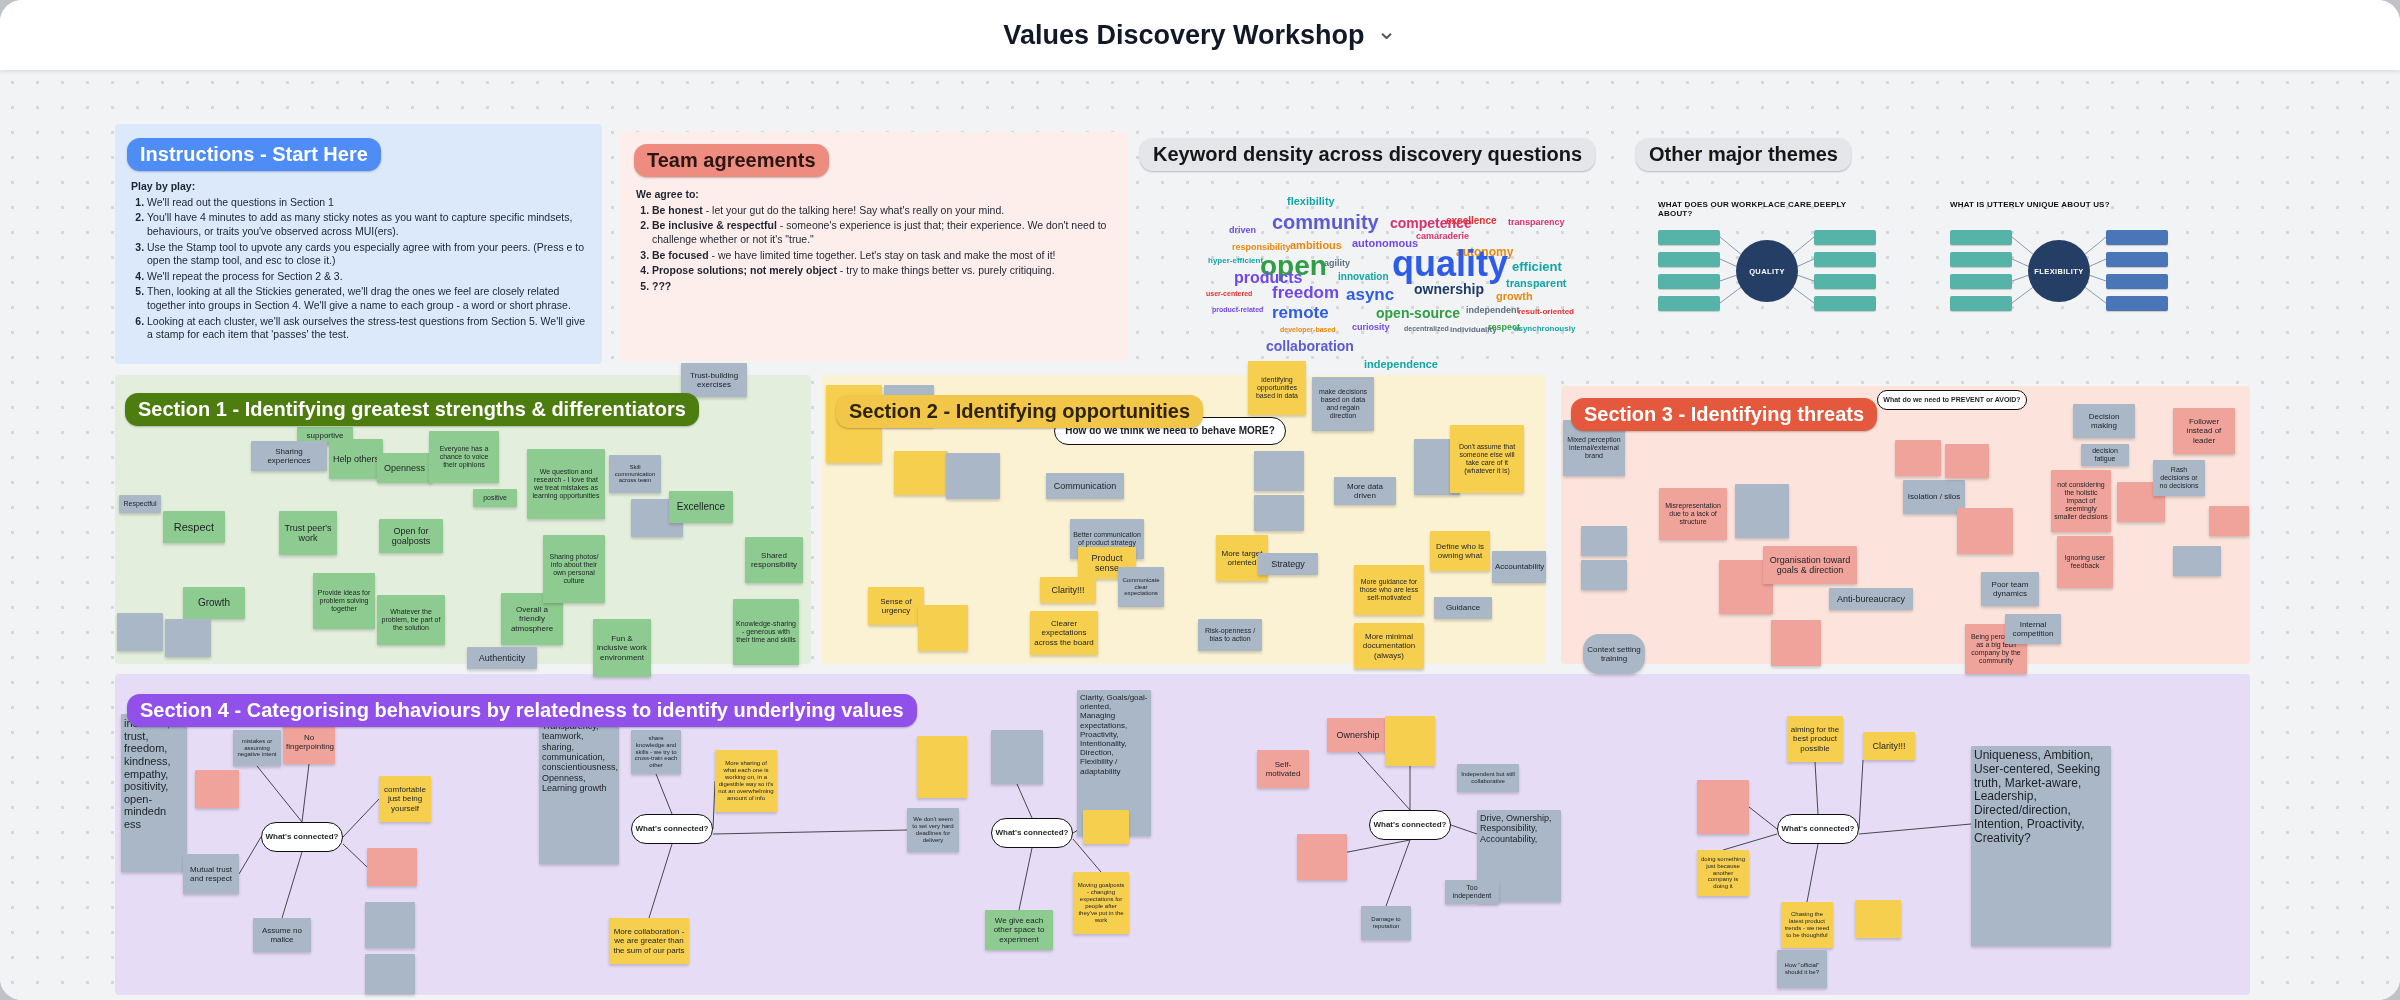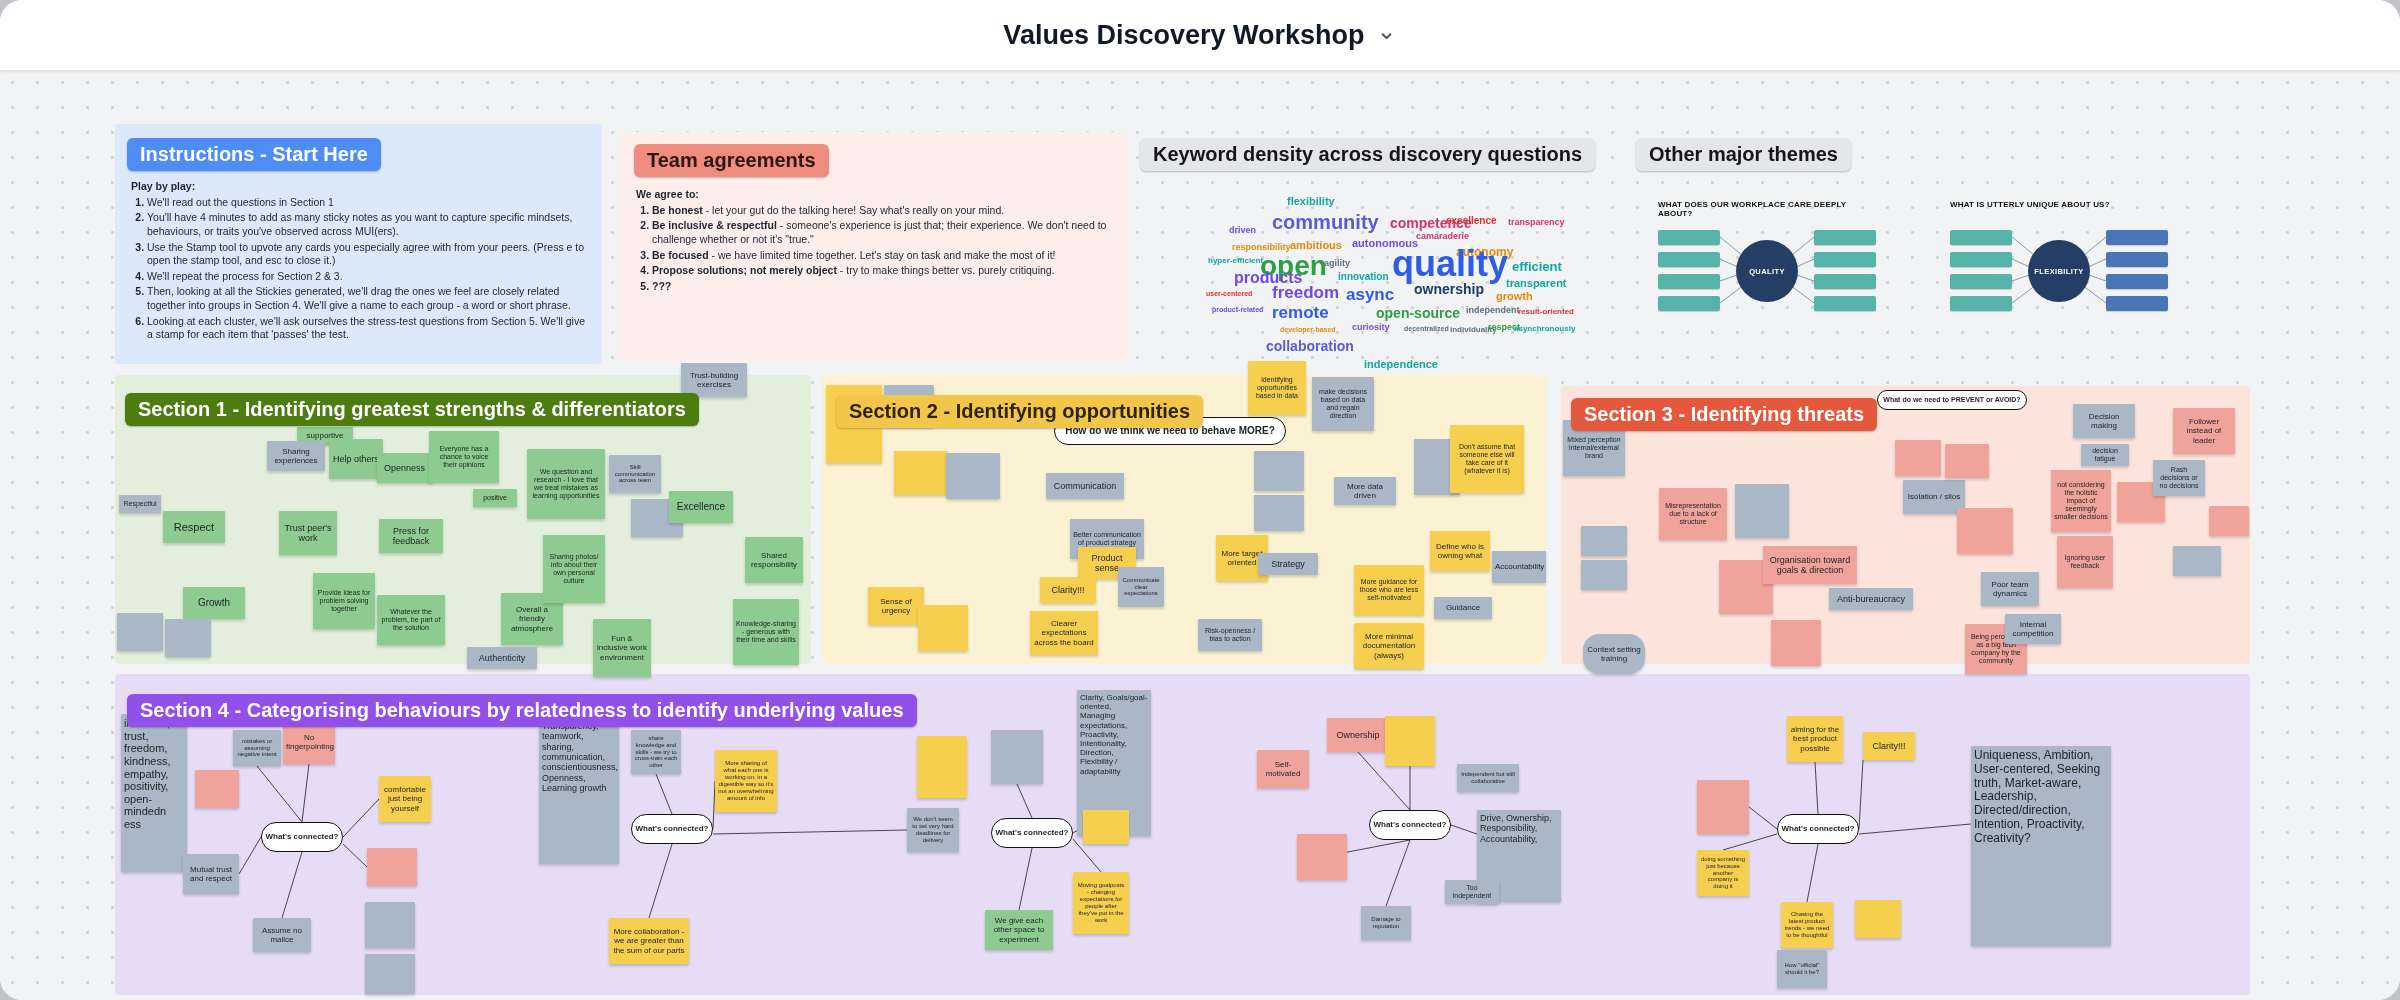--- a/index.html
+++ b/index.html
@@ -11,21 +11,21 @@
   .chev{font-size:24px;color:#555;line-height:0;transform:translateY(-4px);}
   .canvas{position:absolute;top:70px;left:0;right:0;bottom:0;background:#f2f3f4;
     background-image:radial-gradient(#d5d8da 1.6px,transparent 1.6px);background-size:25px 25px;}
   .panel{position:absolute;border-radius:4px;}
   .p-instructions{left:115px;top:54px;width:487px;height:240px;background:#dbe9fb;}
   .p-agreements{left:620px;top:62px;width:508px;height:229px;background:#fdeeec;}
   .sec-s1{left:115px;top:305px;width:696px;height:289px;background:#e3efdc;}
   .sec-s2{left:822px;top:305px;width:724px;height:289px;background:#fbf2d4;}
   .sec-s3{left:1561px;top:316px;width:689px;height:278px;background:#fce4dd;}
   .sec-s4{left:115px;top:604px;width:2135px;height:321px;background:#e6dcf6;}
-  .badge{display:inline-block;position:absolute;border-radius:6px;padding:5px 13px;font-weight:700;font-size:20px;
+  .badge{display:inline-block;position:absolute;border-radius:13px;padding:5px 13px;font-weight:700;font-size:20px;
     box-shadow:0 1px 2px rgba(0,0,0,.25);white-space:nowrap;z-index:4;}
   .b-blue{background:#4e8df6;color:#fff;left:12px;top:14px;}
   .b-salmon{background:#ee8c80;color:#2d1512;left:14px;top:12px;}
   .b-gray{background:#e4e6e9;color:#161616;left:0;top:0;}
   .b-green{background:#4d7c0f;color:#fff;left:10px;top:18px;}
   .b-yellow{background:#f2c648;color:#2e2304;left:14px;top:20px;}
   .b-red{background:#e4593d;color:#fff;left:10px;top:12px;}
   .b-purple{background:#9050e9;color:#fff;left:12px;top:20px;}
   .panel-body{position:absolute;left:16px;right:14px;top:56px;font-size:10.5px;line-height:1.3;color:#1c2430;}
   .panel-body .intro{margin:0 0 2px 0;font-weight:700;}
@@ -206,21 +206,21 @@
 
     <section class="panel sec-s1">
       <div class="badge b-green">Section 1 - Identifying greatest strengths &amp; differentiators</div>
       <div class="notes">
           <div class="note n-gray" style="left: 566px; top: -12px; width: 66px; height: 34px; font-size: 8px;">
             <span>Trust-building exercises</span>
           </div>
           <div class="note n-green" style="left: 182px; top: 52px; width: 56px; height: 18px; font-size: 8px;">
             <span>supportive</span>
           </div>
-          <div class="note n-gray" style="left: 152px; top: 66px; width: 58px; height: 30px; font-size: 8px;">
+          <div class="note n-gray" style="left: 136px; top: 66px; width: 76px; height: 30px; font-size: 8px;">
             <span>Sharing experiences</span>
           </div>
           <div class="note n-green" style="left: 214px; top: 64px; width: 54px; height: 40px; font-size: 9px;">
             <span>Help others</span>
           </div>
           <div class="note n-green" style="left: 262px; top: 78px; width: 55px; height: 30px; font-size: 9px;">
             <span>Openness</span>
           </div>
           <div class="note n-green" style="left: 314px; top: 56px; width: 70px; height: 52px; font-size: 7px;">
             <span>Everyone has a chance to voice their opinions</span>
@@ -237,21 +237,21 @@
           <div class="note n-gray" style="left: 4px; top: 120px; width: 42px; height: 18px; font-size: 7px;">
             <span>Respectful</span>
           </div>
           <div class="note n-green" style="left: 48px; top: 136px; width: 62px; height: 32px; font-size: 11px;">
             <span>Respect</span>
           </div>
           <div class="note n-green" style="left: 164px; top: 136px; width: 58px; height: 44px; font-size: 9px;">
             <span>Trust peer's work</span>
           </div>
           <div class="note n-green" style="left: 264px; top: 144px; width: 64px; height: 34px; font-size: 9px;">
-            <span>Press for feedback</span>
+            <span>Open for goalposts</span>
           </div>
           <div class="note n-green" style="left: 358px; top: 114px; width: 44px; height: 18px; font-size: 7px;">
             <span>positive</span>
           </div>
           <div class="note n-green" style="left: 554px; top: 116px; width: 64px; height: 32px; font-size: 10px;">
             <span>Excellence</span>
           </div>
           <div class="note n-green" style="left: 68px; top: 212px; width: 62px; height: 32px; font-size: 10px;">
             <span>Growth</span>
           </div>

